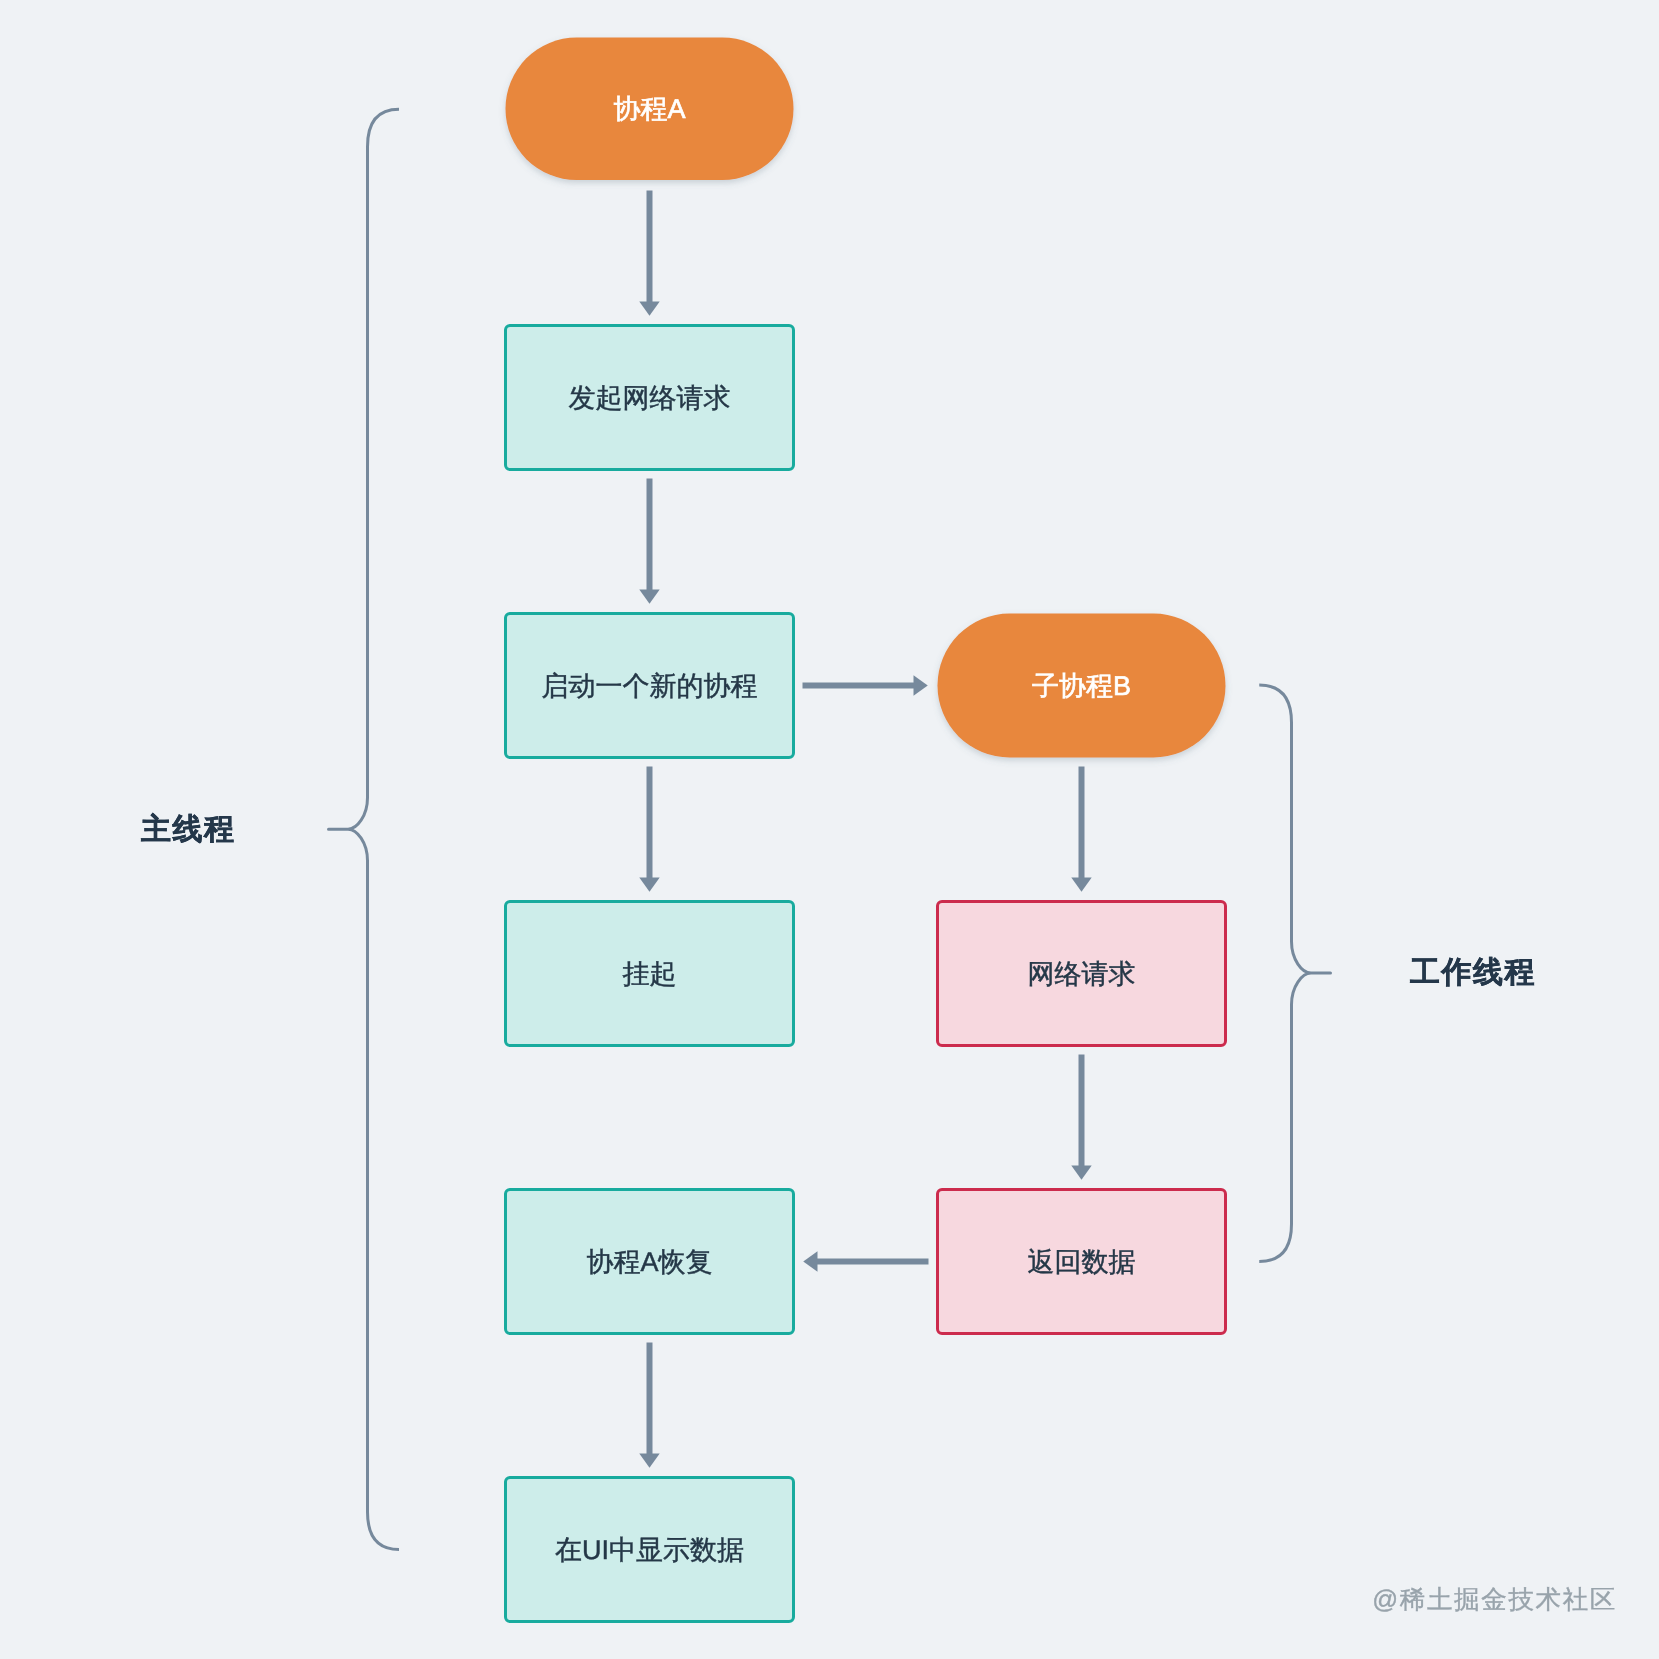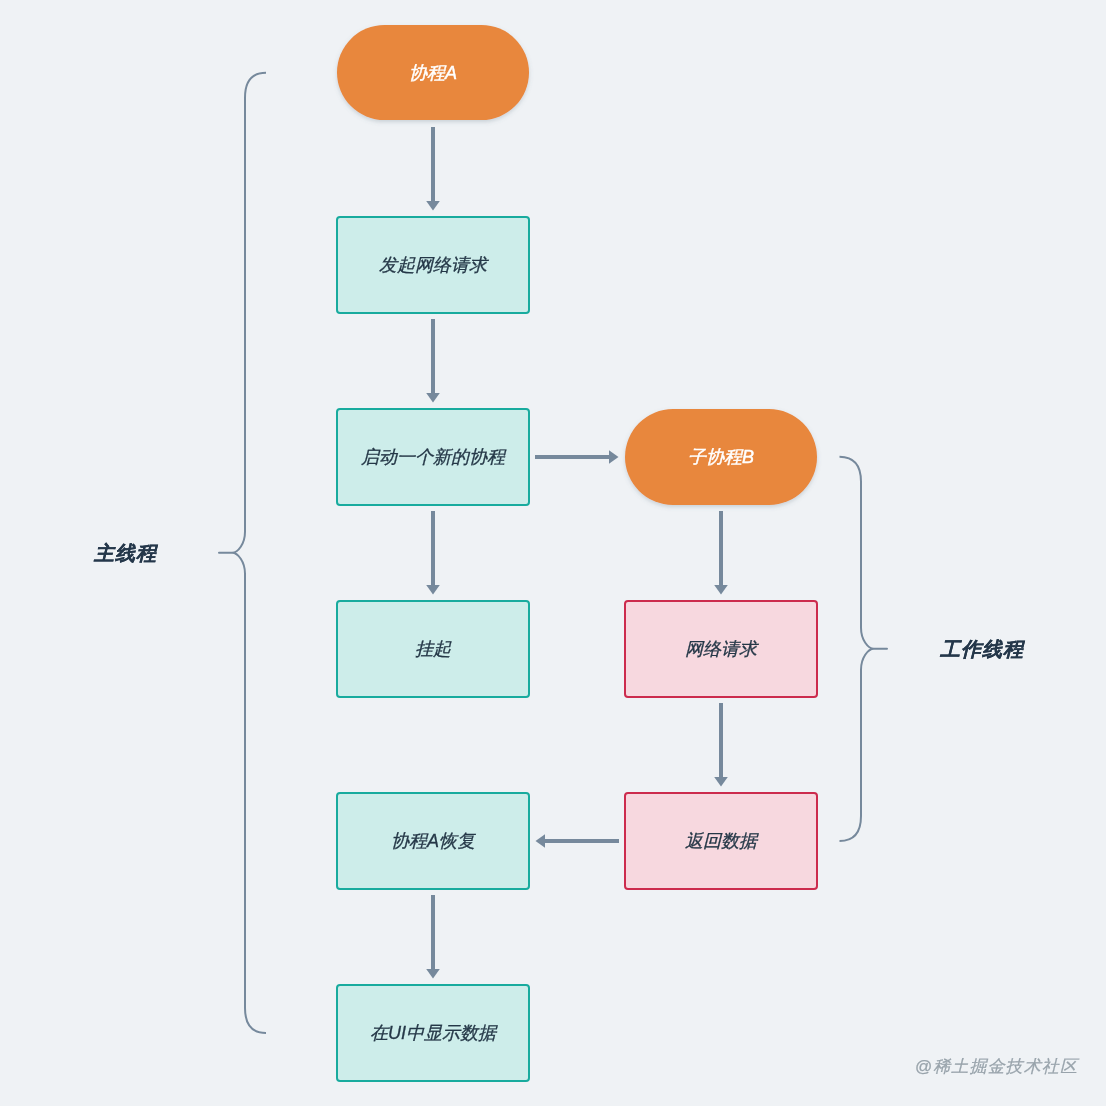--- a/index.html
+++ b/index.html
@@ -1,18 +1,18 @@
 <!DOCTYPE html>
 <html><head>
 <meta charset="utf-8">
 <title>coroutine-thread-flowchart</title>
 <style>
   html,body{margin:0;padding:0;}
   body{width:1106px;height:1106px;background:#eff2f5;font-family:"Liberation Sans",sans-serif;overflow:hidden;}
-  #stage{position:relative;width:1030px;height:1106px;font-style:italic;}
+  #stage{position:relative;width:1030px;height:1106px;}
   svg.layer{position:absolute;left:0;top:0;width:1106px;height:1106px;display:block;}
   text{opacity:0.999;}
   .ehalo{display:none;}
   .hhalo{display:none;}
   .eline{stroke-linecap:butt;fill:none;}
   .ehead{stroke-linejoin:miter;}
   .nhalo{display:none;}
   .bhalo{display:none;}
   .bline{fill:none;stroke-width:2;stroke-linecap:butt;stroke-linejoin:round;}
 

